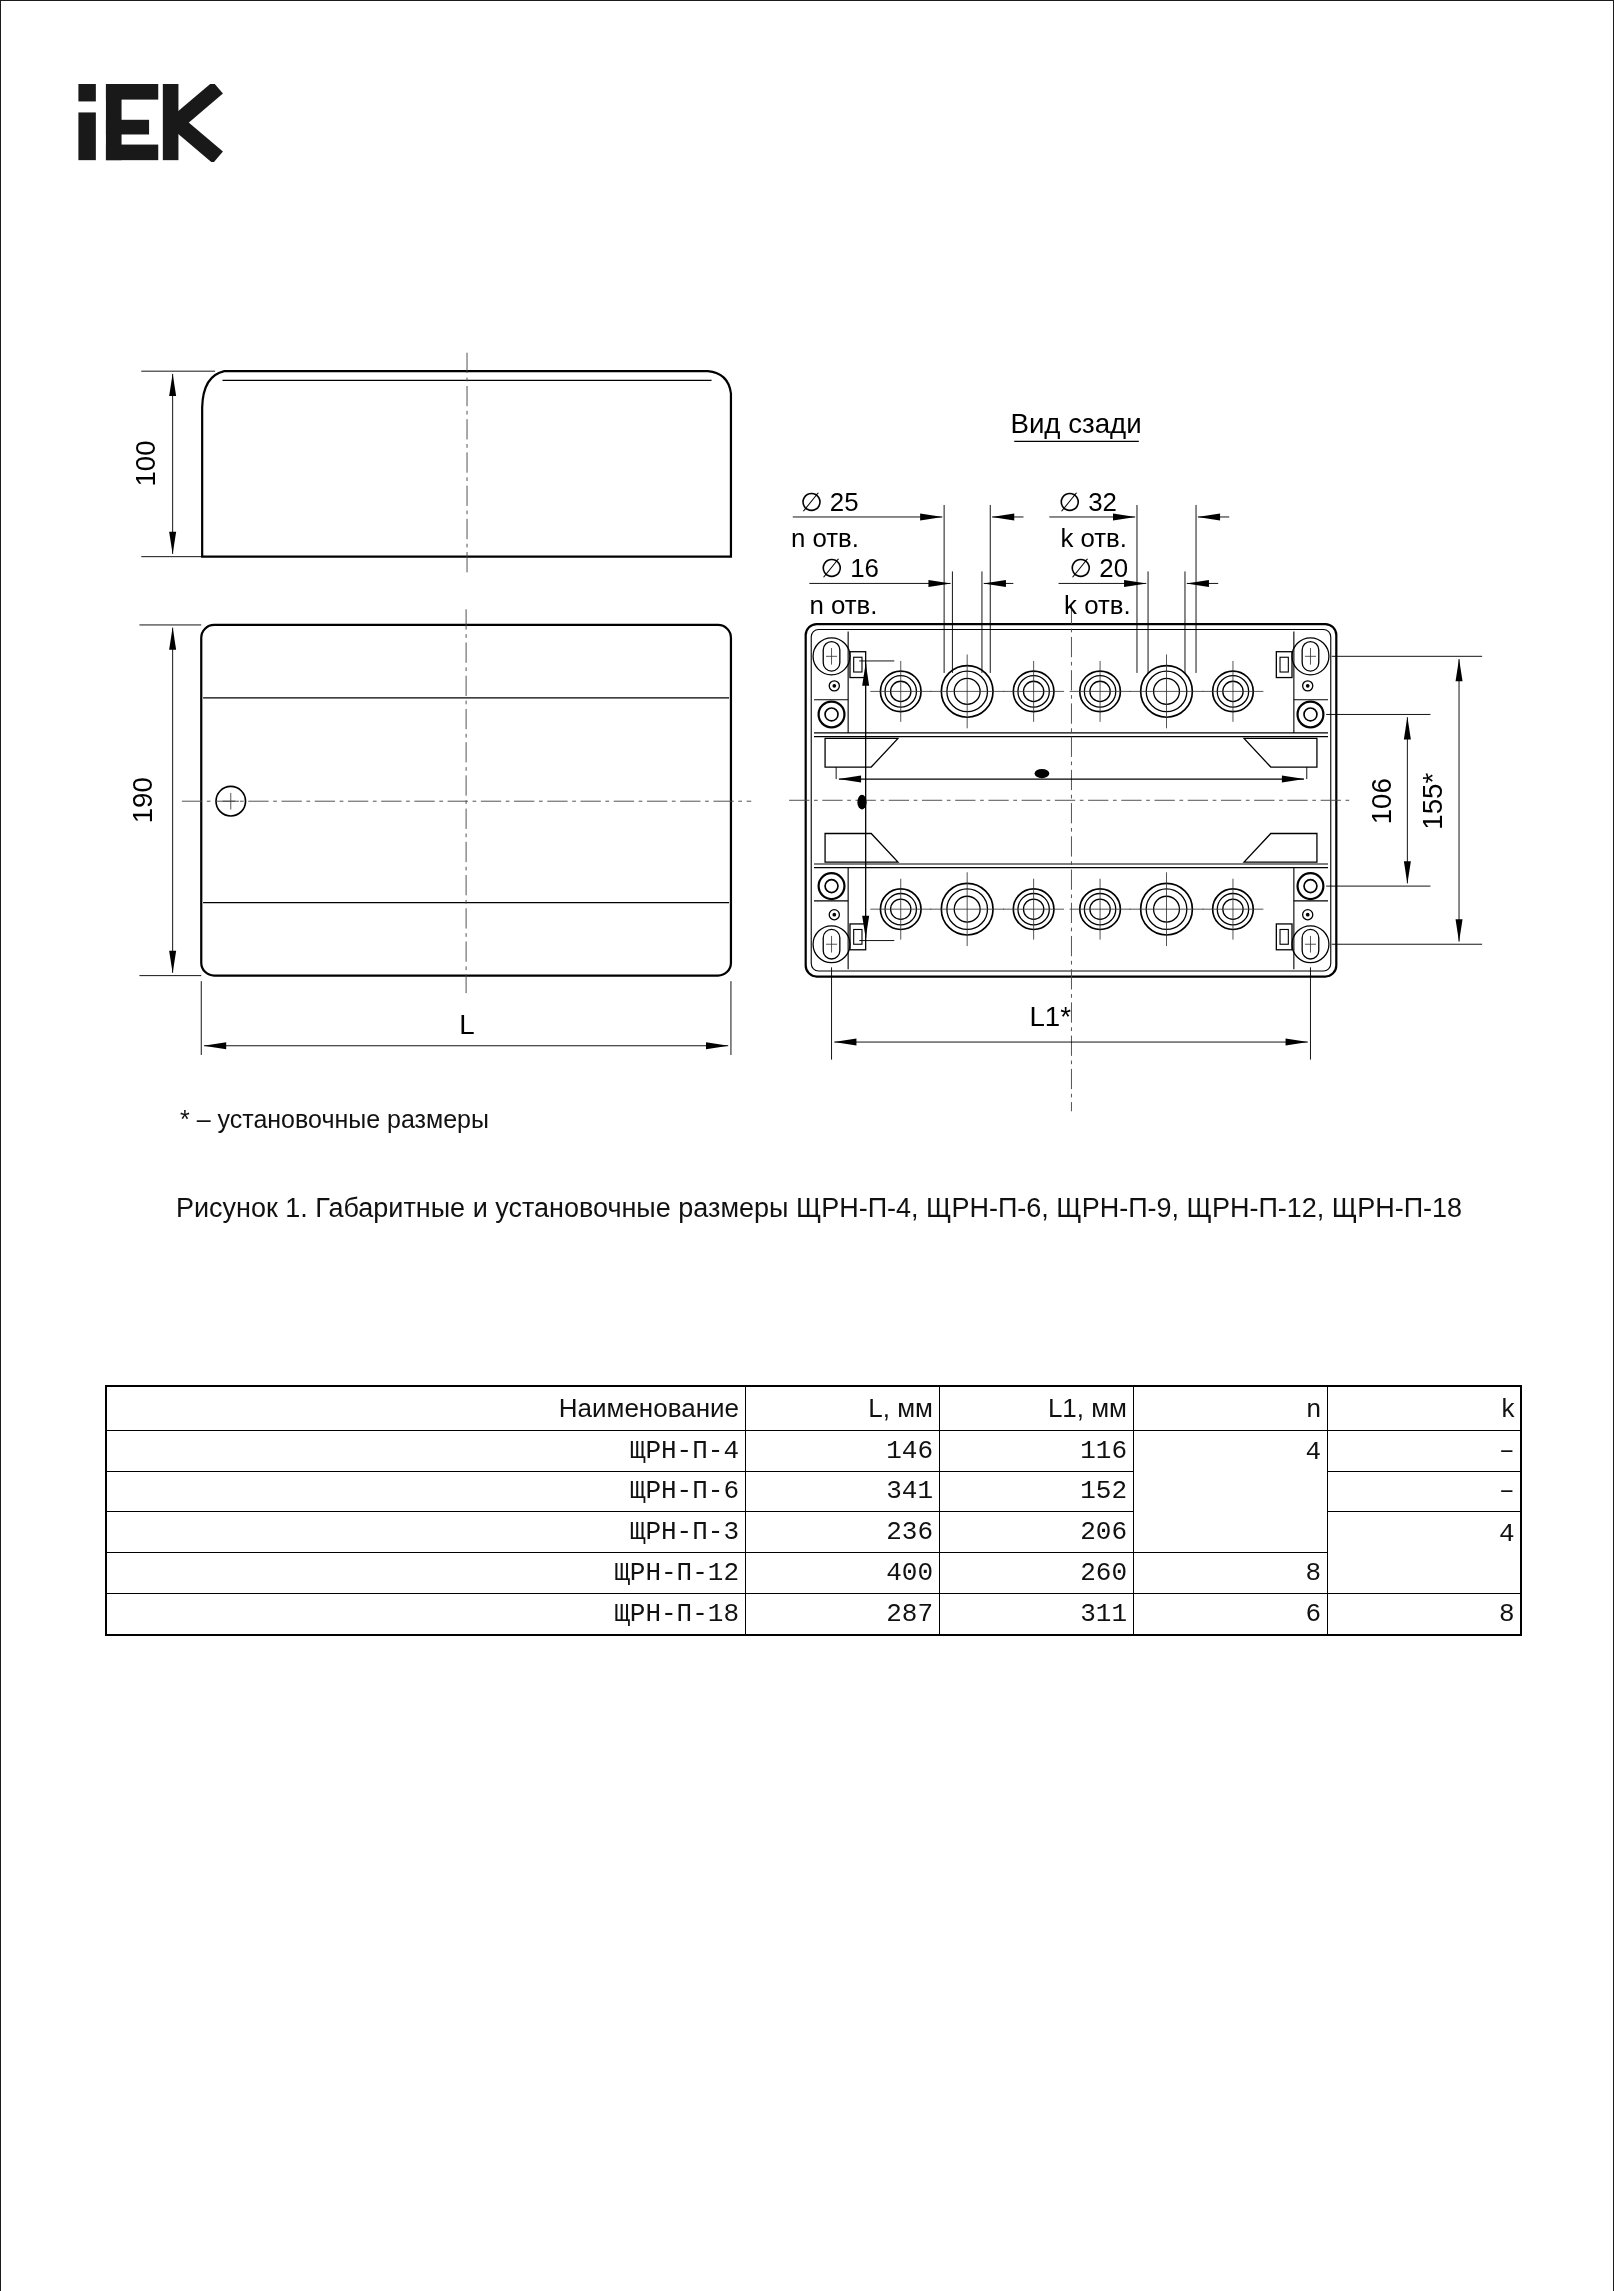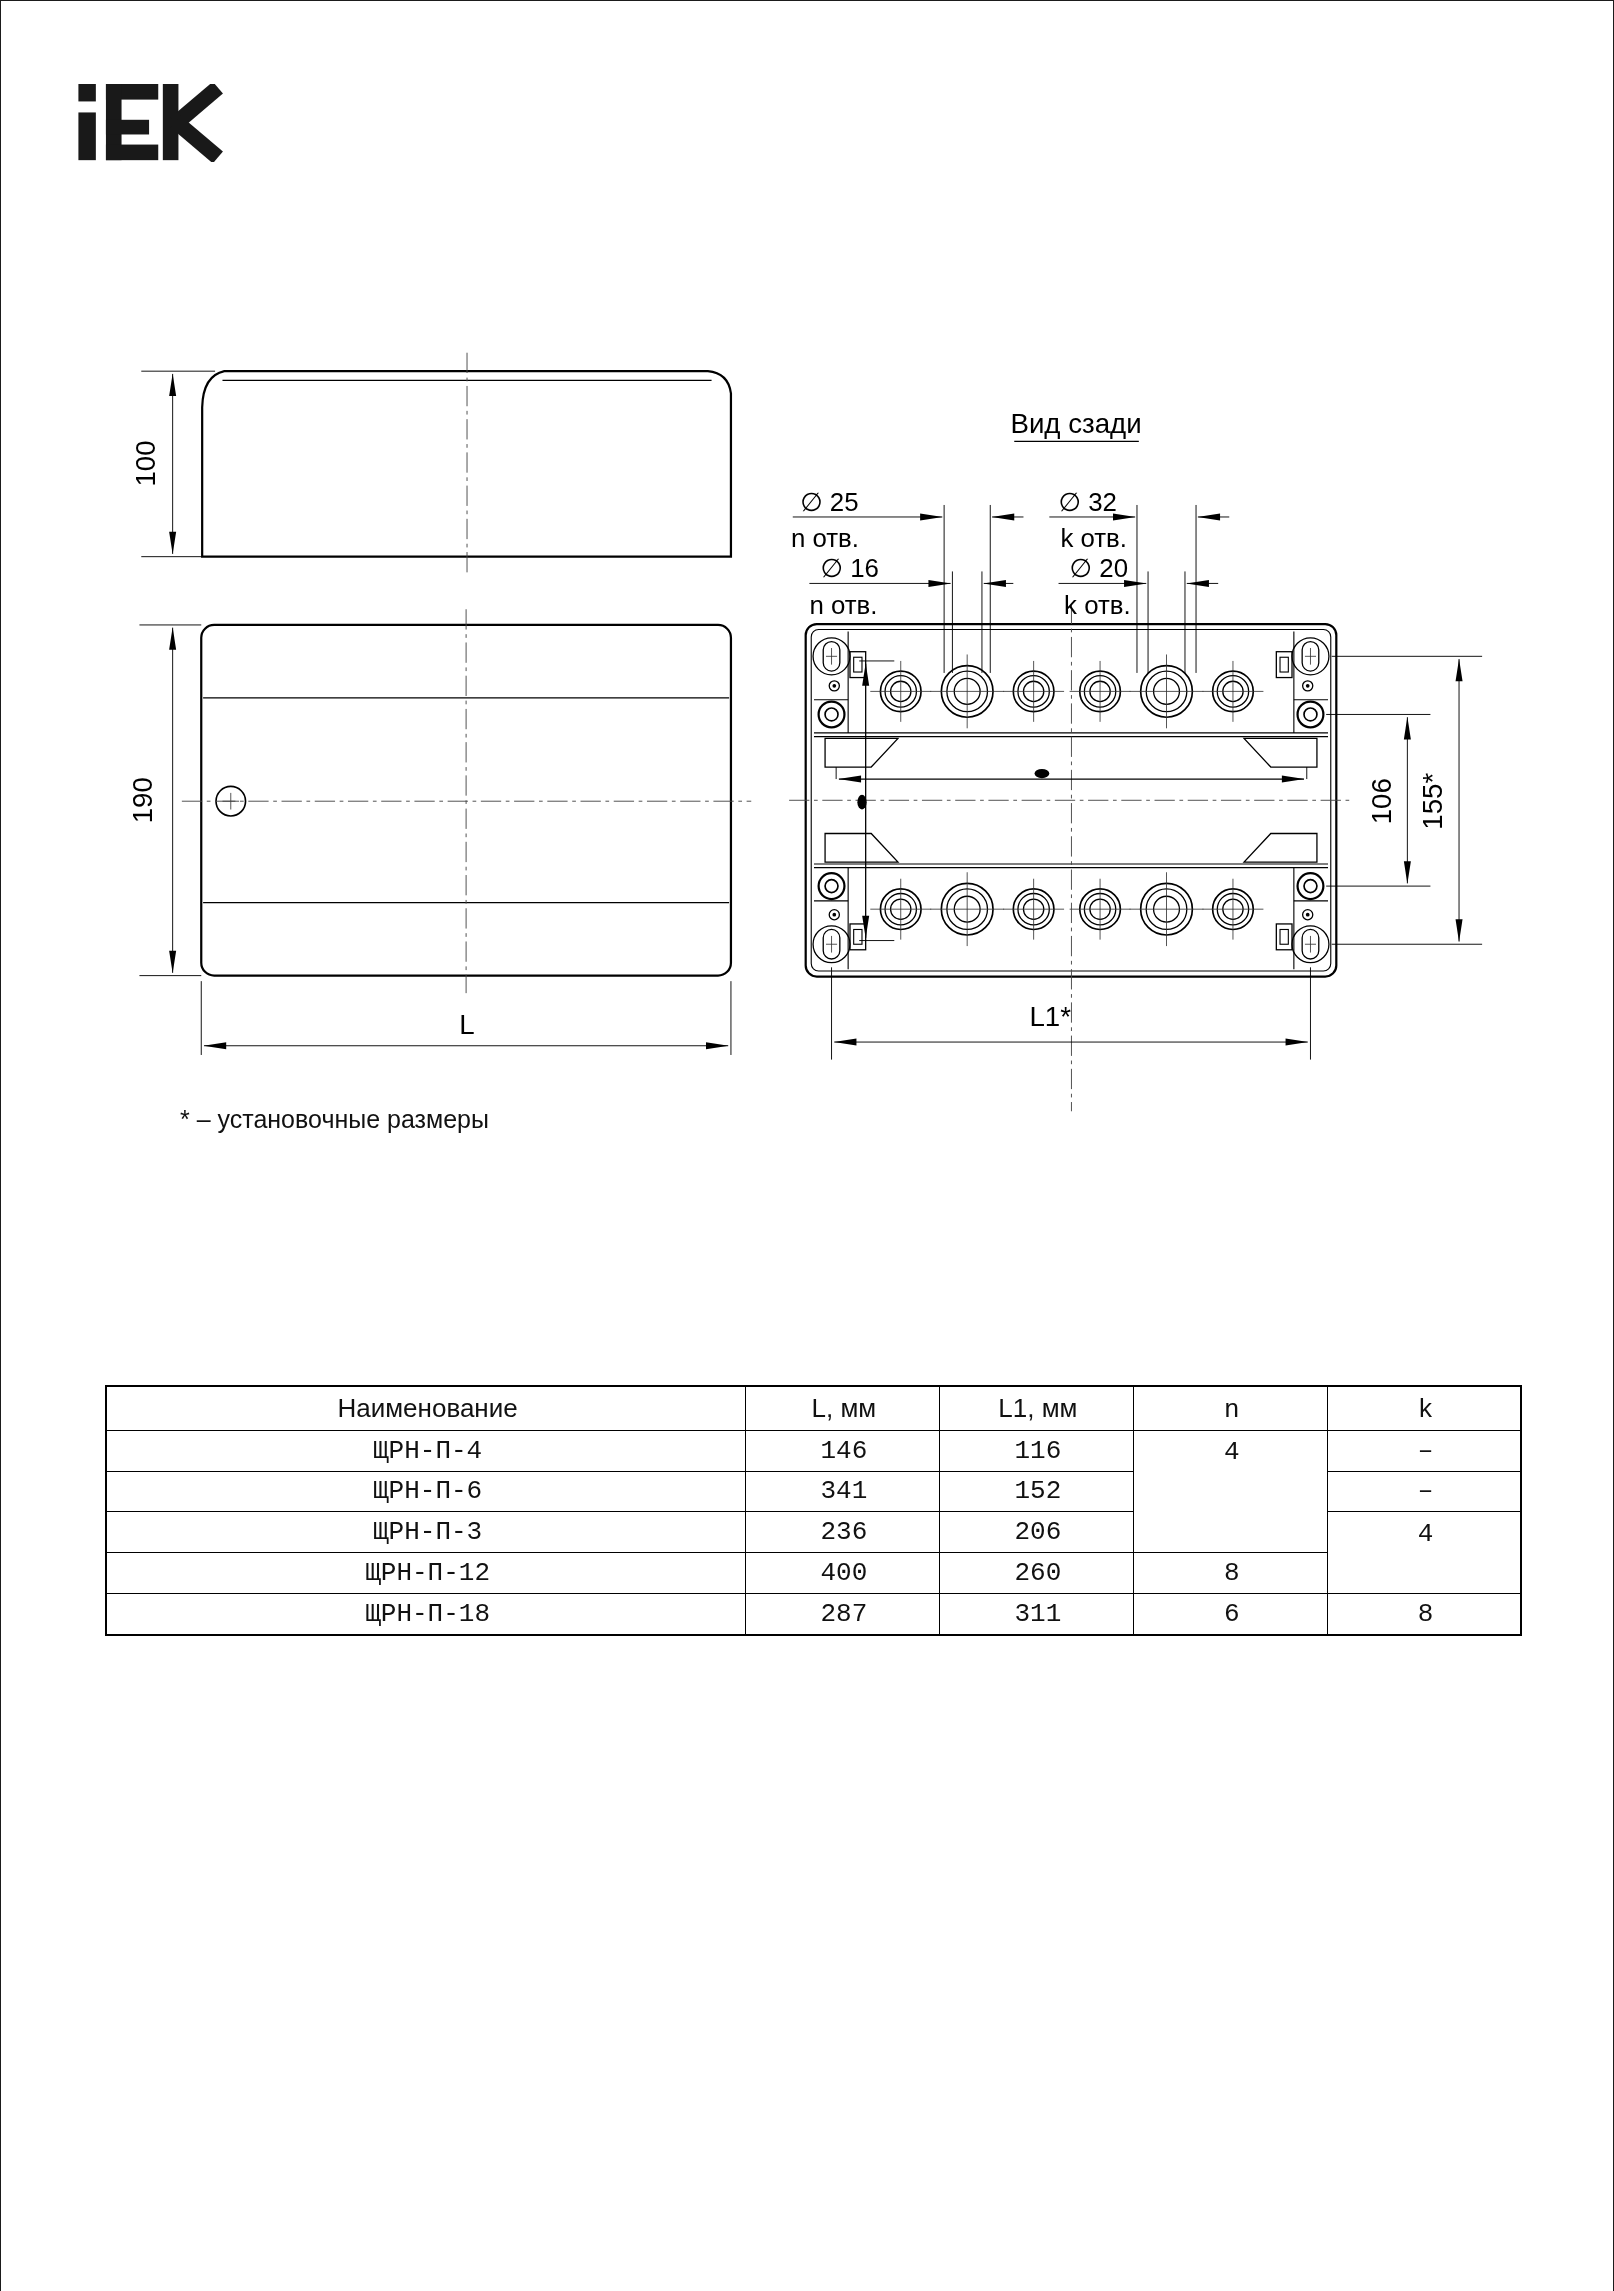--- a/index.html
+++ b/index.html
@@ -36,21 +36,21 @@
   }
   #spec-table{
     position:absolute;left:104px;top:1384px;
     border-collapse:collapse;
     border:2.8px solid #000;
     table-layout:fixed;
     width:1414px;
   }
   #spec-table th,#spec-table td{
     border:1.8px solid #000;
-    font-size:26px;font-weight:normal;text-align:center;
+    font-size:26px;font-weight:normal;text-align:right;
     padding:0.9px 5.5px 0.9px 9.2px;
     vertical-align:middle;
     white-space:nowrap;
     overflow:hidden;
     margin-left:43px;
   }
   #spec-table th{height:41px;}
   #spec-table td{height:38px;font-family:Liberation Mono, monospace;}
   #spec-table td.merged{vertical-align:top;padding-top:6.5px;}
 </style>
@@ -265,20 +265,21 @@
     <g>
       <line x1="900" y1="1047" x2="900" y2="1147" class="ln thin"></line>
       <line x1="1419" y1="1047" x2="1419" y2="1147" class="ln thin"></line>
       <line x1="903" y1="1128" x2="1416" y2="1128" class="ln thin" marker-start="url(#arr)" marker-end="url(#arr)"></line>
       <text class="dtxt2" text-anchor="middle" x="1137" y="1111">L1*</text>
     </g>
   </svg>
 
   <div id="footnote">* – установочные размеры</div>
 
+  <div id="caption">Рисунок 1. Габаритные и установочные размеры ЩРН-П-4, ЩРН-П-6, ЩРН-П-9, ЩРН-П-12, ЩРН-П-18</div>
 
   <table id="spec-table">
     <colgroup>
       <col style="width:639px">
         <col style="width:194px">
         <col style="width:194px">
         <col style="width:194px">
         <col style="width:194px">
     </colgroup>
     <thead>

